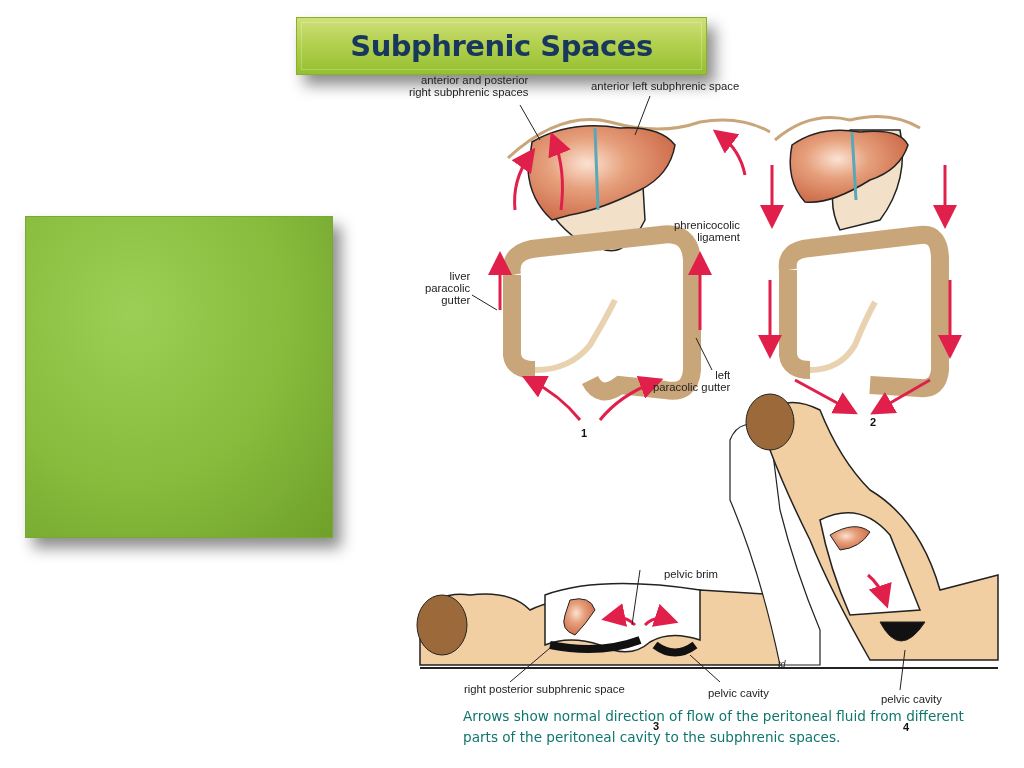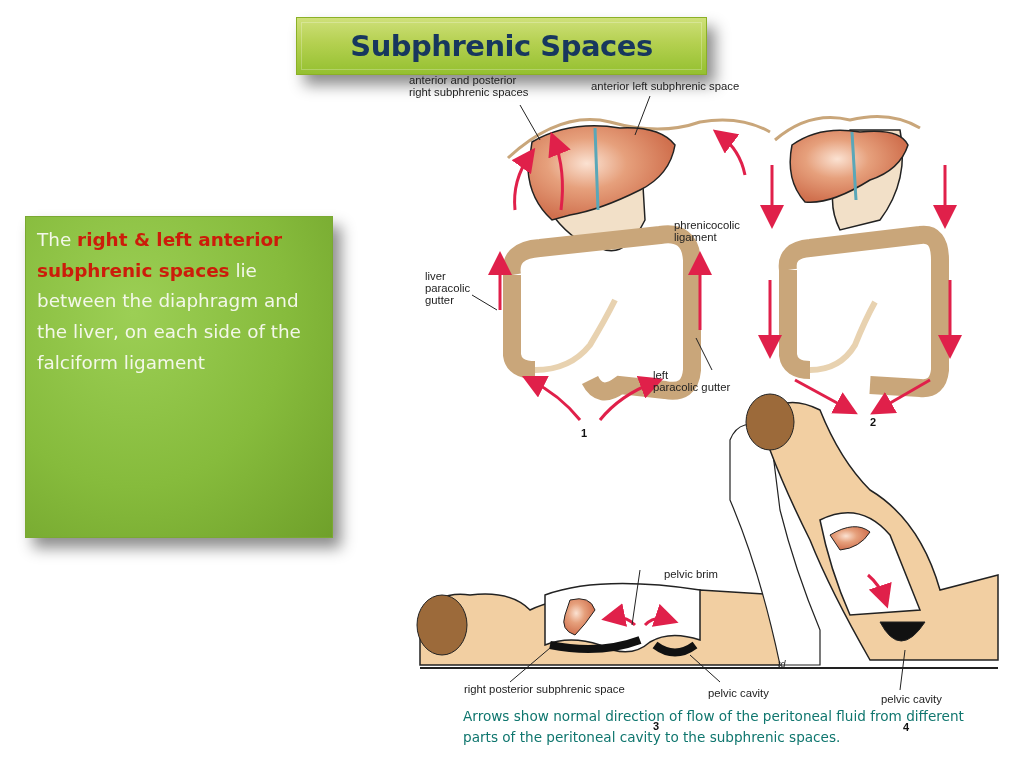--- a/index.html
+++ b/index.html
@@ -15,34 +15,33 @@
   .title-text { font-family:"DejaVu Sans", sans-serif; font-weight:bold; font-size:29px; color:#17375e; letter-spacing:-0.5px; }
 
   .text-box { position:absolute; left:25px; top:216px; width:308px; height:322px;
     background:radial-gradient(ellipse at 35% 30%, #9ccf55 0%, #86bb3c 55%, #6fa02a 100%);
     box-shadow: 8px 10px 14px rgba(0,0,0,0.45);
     border:1px solid #7aa832; box-sizing:border-box; padding:8px 10px 0 11px; }
   .text-box p { margin:0; font-family:"DejaVu Sans", sans-serif; font-size:18.4px; line-height:30.7px; color:#f3f7e9; }
   .text-box .hl { color:#cc1c0a; font-weight:bold; }
 
   .fig { position:absolute; left:400px; top:70px; width:610px; height:640px; }
-  .lbl { position:absolute; font-family:"Liberation Sans", sans-serif; font-size:11.3px; color:#222; line-height:12px; text-align:left; white-space:nowrap; }
+  .lbl { position:absolute; font-family:"Liberation Sans", sans-serif; font-size:11.3px; color:#222; line-height:12px; text-align:right; white-space:nowrap; }
   .num { position:absolute; font-family:"Liberation Sans", sans-serif; font-size:11px; font-weight:bold; color:#111; }
 
   .caption { position:absolute; left:463px; top:706px; width:540px; font-family:"DejaVu Sans", sans-serif; font-size:13.6px; line-height:21px; color:#0f766e; }
 </style>
 </head>
 <body>
 
 <div class="title-box">
   <span class="title-text">Subphrenic Spaces</span>
 </div>
 
 <div class="text-box">
-  <p><span>The </span><span class="hl">right &amp; left anterior subphrenic spaces</span><span> lie between the diaphragm and the liver, on each side of the falciform ligament</span></p>
 </div>
 
 <div class="fig">
   <svg width="610" height="640" viewBox="0 0 610 640">
     <defs>
       <radialGradient id="liv" cx="40%" cy="40%" r="60%">
         <stop offset="0%" stop-color="#fbe2d2"></stop>
           <stop offset="45%" stop-color="#e6a07c"></stop>
           <stop offset="100%" stop-color="#d0704e"></stop>
       </radialGradient>

